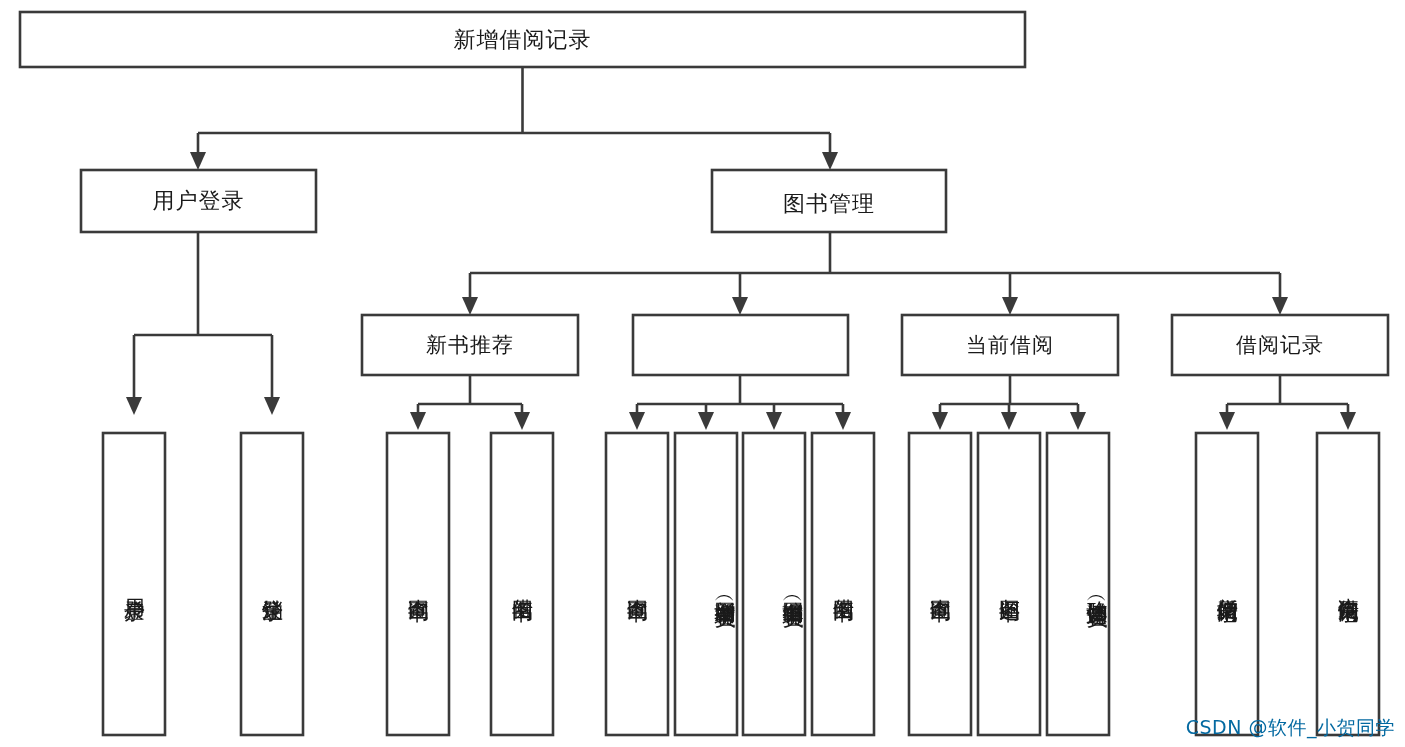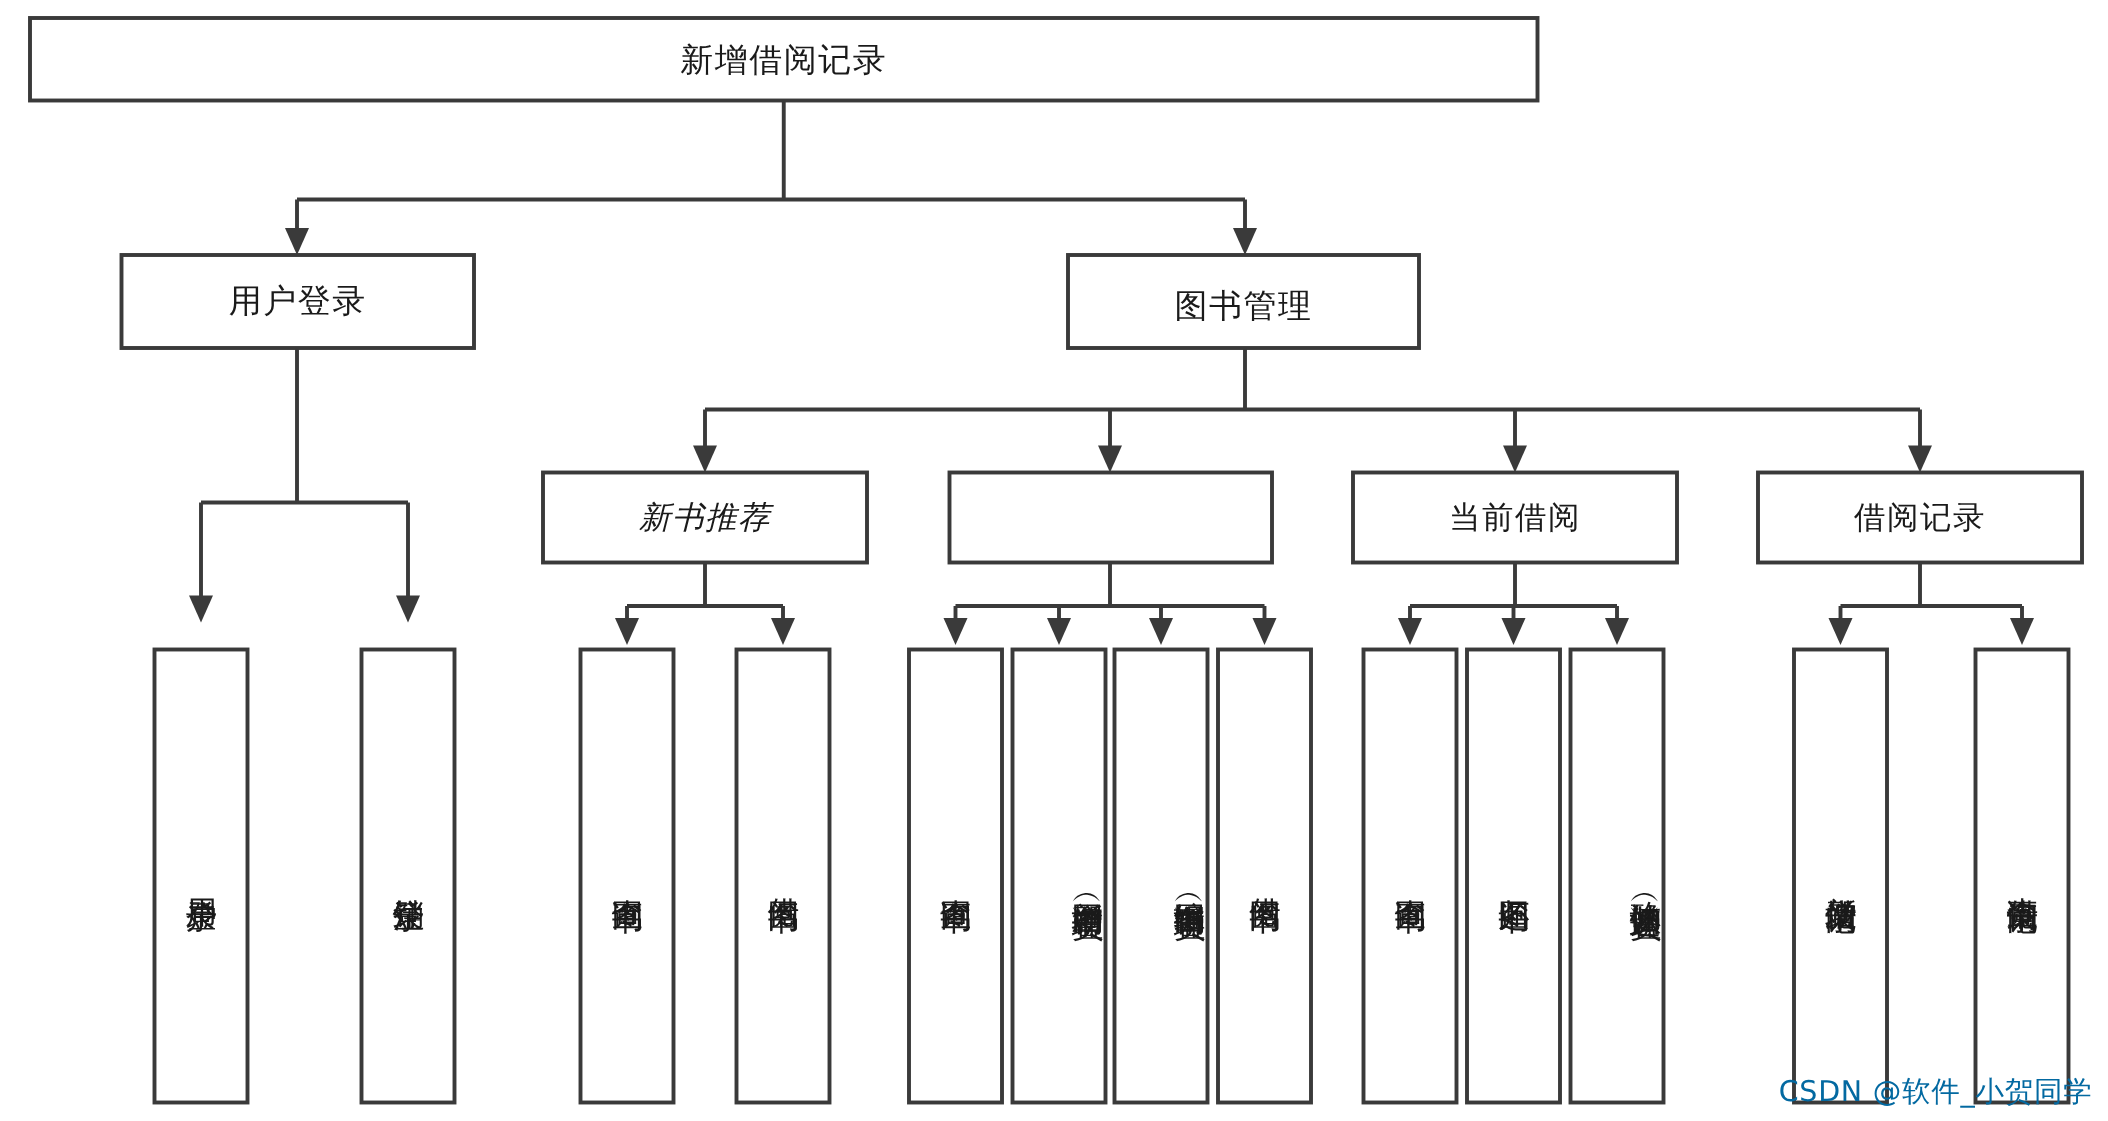--- a/index.html
+++ b/index.html
@@ -188,21 +188,21 @@
 
     <rect class="node-box" x="1196" y="433" width="62" height="302"></rect>
     <rect class="node-box" x="1317" y="433" width="62" height="302"></rect>
   </svg>
 
   <div class="horiz-label" style="left:20px; top:12px; width:1005px; height:55px; font-size:22px;">新增借阅记录</div>
 
   <div class="horiz-label" style="left:81px; top:170px; width:235px; height:62px; font-size:22px;">用户登录</div>
   <div class="horiz-label" style="left:712px; top:170px; width:234px; height:68px; font-size:22px;">图书管理</div>
 
-  <div class="horiz-label" style="left:362px; top:315px; width:216px; height:60px; font-size:21px;font-style:italic;">新书推荐</div>
+  <div class="horiz-label" style="left:362px; top:315px; width:216px; height:60px; font-size:21px;">新书推荐</div>
   <div class="horiz-label" style="left:902px; top:315px; width:216px; height:60px; font-size:21px;text-align:right;">当前借阅</div>
   <div class="horiz-label" style="left:1172px; top:315px; width:216px; height:60px; font-size:21px;border-radius:26px;">借阅记录</div>
 
   <div class="vert-label" style="left:103px; top:433px; width:62px; height:302px;">用户登录</div>
   <div class="vert-label" style="left:241px; top:433px; width:62px; height:302px;">注销登录</div>
 
   <div class="vert-label" style="left:387px; top:433px; width:62px; height:302px;">查询图书</div>
   <div class="vert-label" style="left:491px; top:433px; width:62px; height:302px;">借阅图书</div>
 
   <div class="vert-label" style="left:606px; top:433px; width:62px; height:302px;">查询图书</div>

